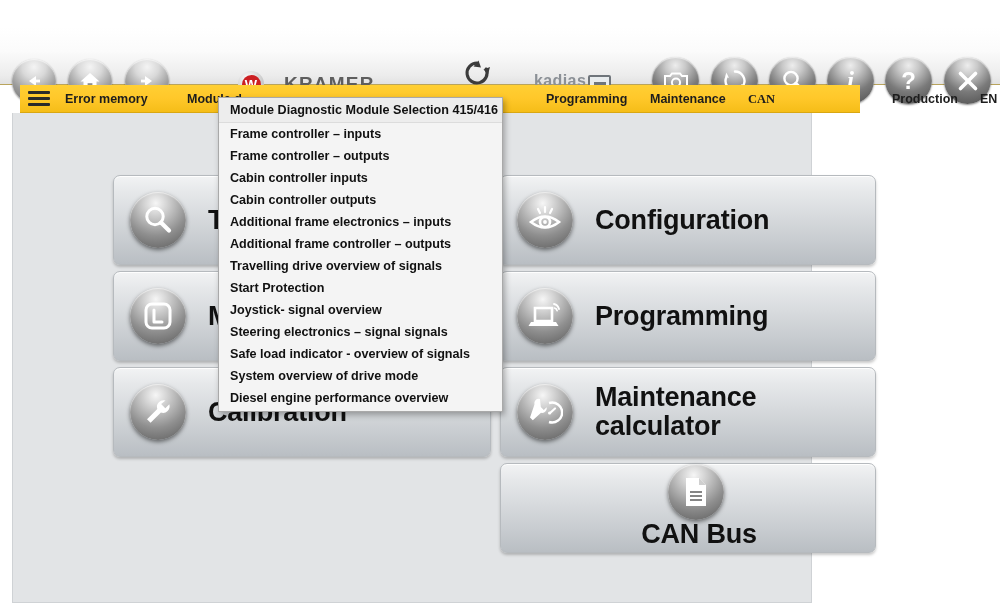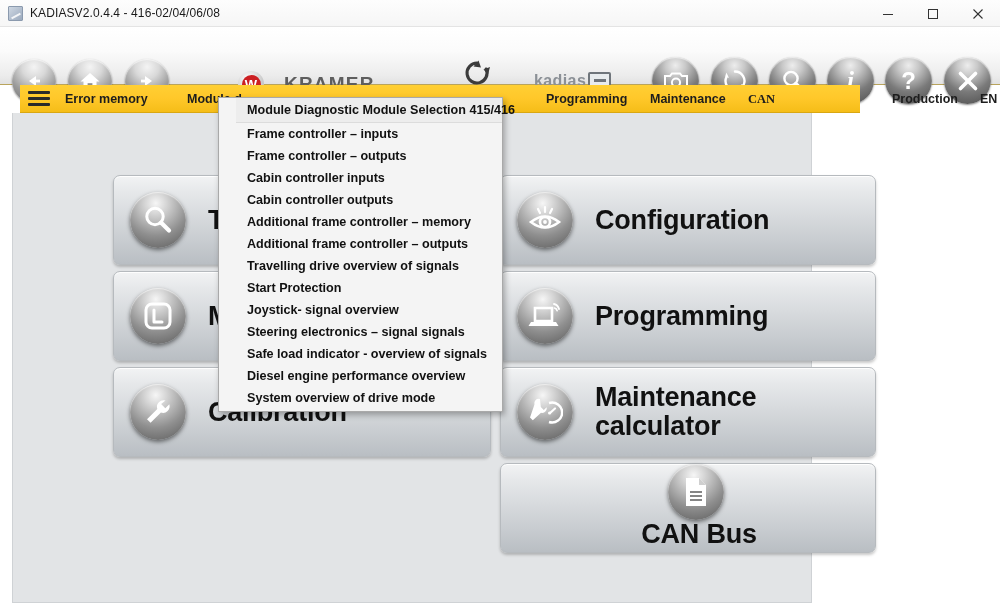--- a/index.html
+++ b/index.html
@@ -78,21 +78,21 @@
     line-height:1;
   }
   .brand-name {
     position: absolute; left: 284px; top: 46px;
     font-size: 19px; font-weight: 700; color: #5e5e5e; letter-spacing: 1.2px;
   }
 
   .serial-wrap { position: absolute; left: 437px; top: 31px; width: 80px; text-align: center; }
   .serial-num { font-size: 11px; font-weight: 700; color: #3a3a3a; margin-top: 1px; }
 
-  .kadias { position: absolute; left: 534px; top: 45px; display: flex; align-items: flex-start; }
+  .kadias { position: absolute; left: 534px; top: 45px; display: flex; align-items: flex-end; }
   .kadias-txt { font-size: 16px; font-weight: 700; color: #8b9096; letter-spacing: .4px; }
   .kadias-box {
     width: 23px; height: 15px; margin-left: 2px;
     border: 2px solid #6f757b; border-radius: 2px;
     background: #e8ecee; position: relative;
   }
   .kadias-box:after {
     content:""; position:absolute; left:4px; top:5px; width:12px; height:3px; background:#6f757b;
   }
 
@@ -161,62 +161,39 @@
   .r4 { top: 350px; height: 90px; flex-direction: column; }
 
   
   .dropdown {
     position: absolute; left: 218px; top: 97px; width: 285px;
     background: #f4f4f4;
     border: 1px solid #a9a9a9;
     box-shadow: 2px 3px 6px rgba(0,0,0,.3);
     z-index: 40;
     padding-bottom: 2px;
-    padding-left: 17px;
   }
   .dd-header {
     font-size: 12.6px; font-weight: 700; color: #111;
     padding: 5px 10px 5px 11px;
     background: #ededed;
     border-bottom: 1px solid #dcdcdc;
     white-space: nowrap;
   }
   .dd-item {
     font-size: 12.6px; font-weight: 700; color: #111;
     padding: 4px 10px 4px 11px;
     white-space: nowrap;
   }
 </style>
 </head>
 <body>
 
 <div id="app">
 
-  <div class="titlebar">
-    <div class="tb-icon"></div>
-    <div class="tb-title">KADIASV2.0.4.4 - 416-02/04/06/08</div>
-    <div class="win-ctrls">
-      <div class="win-btn">
-        <svg width="12" height="12" viewBox="0 0 12 12">
-            <line x1="1" y1="6.5" x2="11" y2="6.5" stroke="#333" stroke-width="1"></line>
-          </svg>
-      </div>
-      <div class="win-btn">
-        <svg width="12" height="12" viewBox="0 0 12 12">
-            <rect x="1.5" y="1.5" width="9" height="9" fill="none" stroke="#333" stroke-width="1"></rect>
-          </svg>
-      </div>
-      <div class="win-btn">
-        <svg width="12" height="12" viewBox="0 0 12 12">
-            <line x1="1.5" y1="1.5" x2="10.5" y2="10.5" stroke="#333" stroke-width="1.1"></line>
-            <line x1="10.5" y1="1.5" x2="1.5" y2="10.5" stroke="#333" stroke-width="1.1"></line>
-          </svg>
-      </div>
-    </div>
-  </div>
 
   <div class="toolbar">
 
     <div class="round-btn nav1">
       <span>
         <svg width="22" height="16" viewBox="0 0 22 16">
           <path d="M13 3 L6 8 L13 13 Z" fill="#fff"></path>
           <rect x="11" y="6.6" width="6" height="2.8" fill="#fff"></rect>
         </svg>
       </span>
@@ -409,24 +386,24 @@
       <div class="panel-label">CAN Bus</div>
     </div>
   </div>
 
   <div class="dropdown">
     <div class="dd-header">Module Diagnostic Module Selection 415/416</div>
     <div class="dd-item">Frame controller –  inputs</div>
     <div class="dd-item">Frame controller –  outputs</div>
     <div class="dd-item">Cabin controller inputs</div>
     <div class="dd-item">Cabin controller outputs</div>
-    <div class="dd-item">Additional frame controller –  memory</div>
+    <div class="dd-item">Additional frame electronics –  inputs</div>
     <div class="dd-item">Additional frame controller –  outputs</div>
     <div class="dd-item">Travelling drive overview of signals</div>
     <div class="dd-item">Start Protection</div>
     <div class="dd-item">Joystick- signal overview</div>
     <div class="dd-item">Steering electronics –  signal signals</div>
     <div class="dd-item">Safe load indicator - overview of signals</div>
+    <div class="dd-item">System overview of drive mode</div>
     <div class="dd-item">Diesel engine performance overview</div>
-    <div class="dd-item">System overview of drive mode</div>
   </div>
 
 </div>
 
 </body></html>

